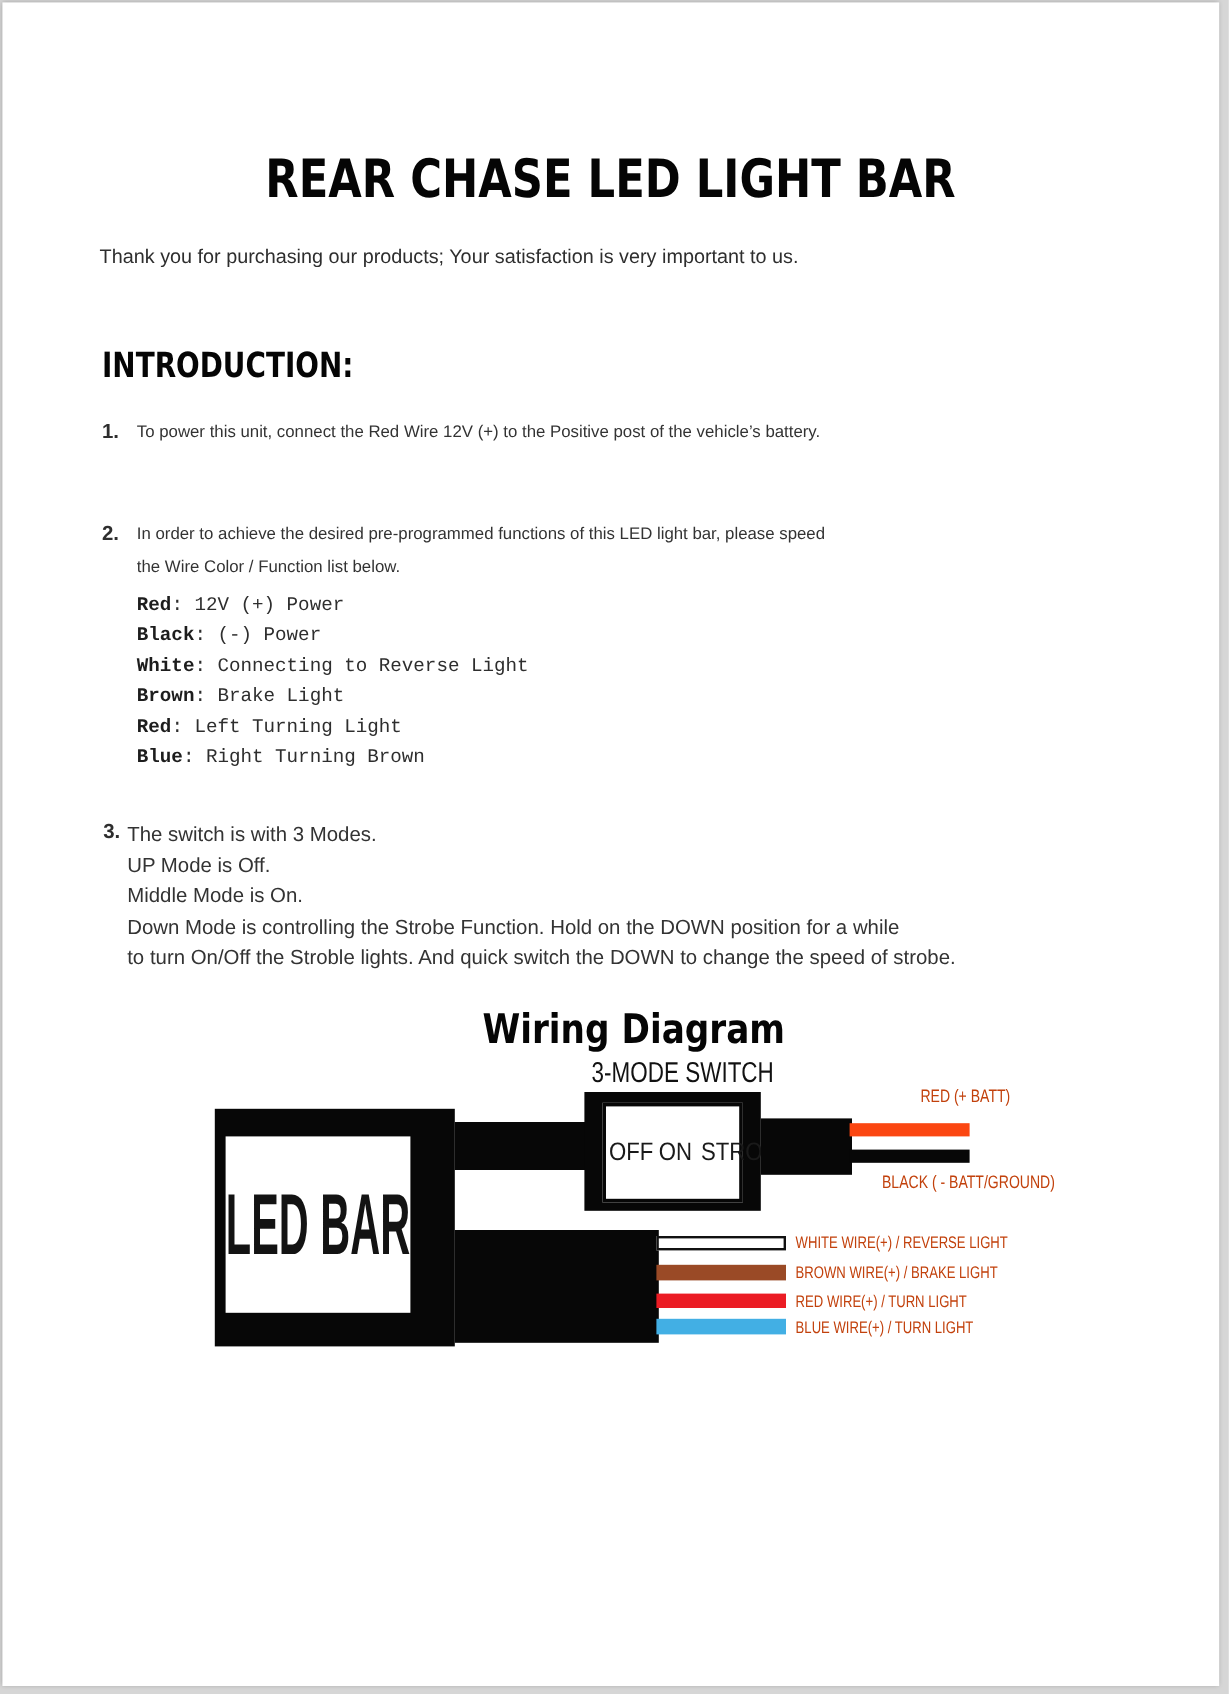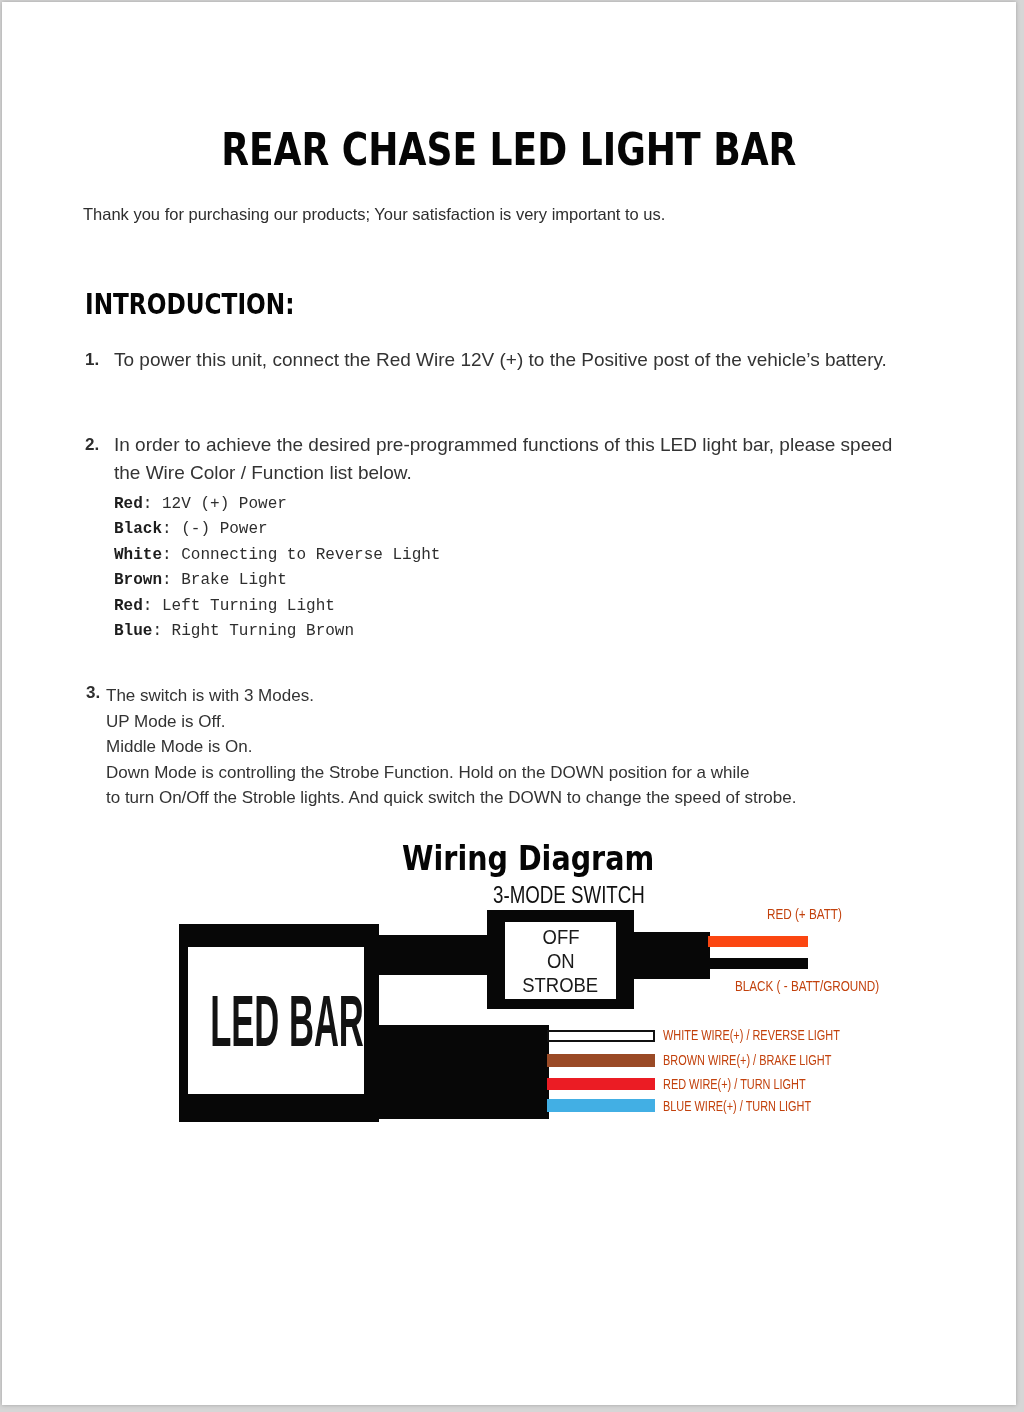--- a/index.html
+++ b/index.html
@@ -12,21 +12,21 @@
   }
   .page {
     position:absolute; left:2px; top:2px;
     width:1014px; height:1403px;
     background:#ffffff;
     box-shadow:0 0 4px rgba(0,0,0,.25);
   }
   .abs { position:absolute; }
   .heavy { font-family:"DejaVu Sans", sans-serif; font-weight:bold; color:#050505; }
   .cond  { display:inline-block; white-space:nowrap; transform-origin:0 50%; }
-  .body-text { color:#333333; font-size:19px; }
+  .body-text { color:#333333; font-size:14px; }
 
   
   .doc-title { left:0; top:122px; width:100%; text-align:center; font-size:44px; letter-spacing:0; }
   .doc-title .cond { transform:scaleX(0.82); transform-origin:50% 50%; }
   .thanks { left:81px; top:203px; font-size:16.5px; color:#2e2e2e; }
   .intro-heading { left:83px; top:285px; font-size:29px; }
   .intro-heading .cond { transform:scaleX(0.8); }
 
   .item { line-height:27.5px; }
   .item1 { left:112px; top:344px; }
@@ -42,29 +42,29 @@
 
   
   .diag-title { left:400px; top:836px; font-size:34px; }
   .diag-title .cond { transform:scaleX(0.84); }
   .switch-title { left:491px; top:879px; font-size:24px; color:#111; }
   .switch-title .cond { transform:scaleX(0.78); }
 
   .blk { background:#070707; }
   .ledbar-outer  { left:177px; top:922px; width:200px; height:198px; }
   .ledbar-inner  { left:9px; top:23px; width:154px; height:147px; background:#fff;
-                   display:flex; align-items:center; justify-content:center;padding-left:22px; }
+                   display:flex; align-items:center; justify-content:center; }
   .ledbar-label  { font-size:72px; font-weight:bold; color:#131313; white-space:nowrap;
                    transform:scaleX(0.48); transform-origin:50% 50%; }
 
   .arm-top   { left:377px; top:933px; width:110px; height:40px; }
   .switch-outer { left:485px; top:908px; width:147px; height:99px; }
   .switch-inner { left:15px; top:9px; width:117px; height:83px; background:#fff;
                   border:3px solid #070707; box-sizing:border-box;
-                  display:flex; flex-direction:column; align-items:center; justify-content:center; }
+                  display:flex; flex-direction:row; align-items:center; }
   .mode-line { font-size:21px; line-height:24px; color:#1a1a1a; white-space:nowrap;
                transform:scaleX(0.88); transform-origin:50% 50%; }
   .arm-right { left:632px; top:930px; width:76px; height:47px; }
 
   .batt-wire-red   { left:706px; top:934px; width:100px; height:11px; }
   .batt-wire-black { left:706px; top:956px; width:100px; height:11px; background:#070707; }
   .diag-label { font-size:15px; color:#c2410c; }
   .diag-label .cond { transform:scaleX(0.78); }
   .lbl-red-batt   { left:765px; top:903px; }
   .lbl-black-batt { left:733px; top:975px; }

